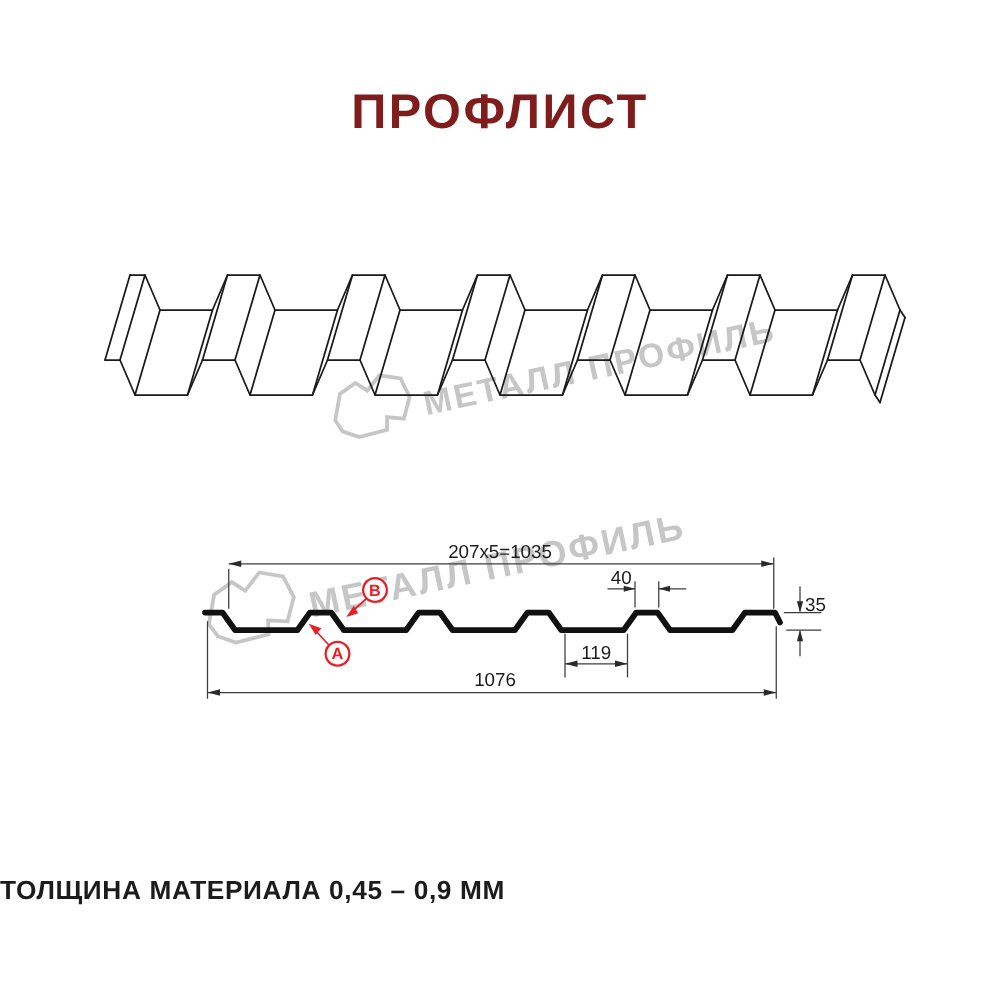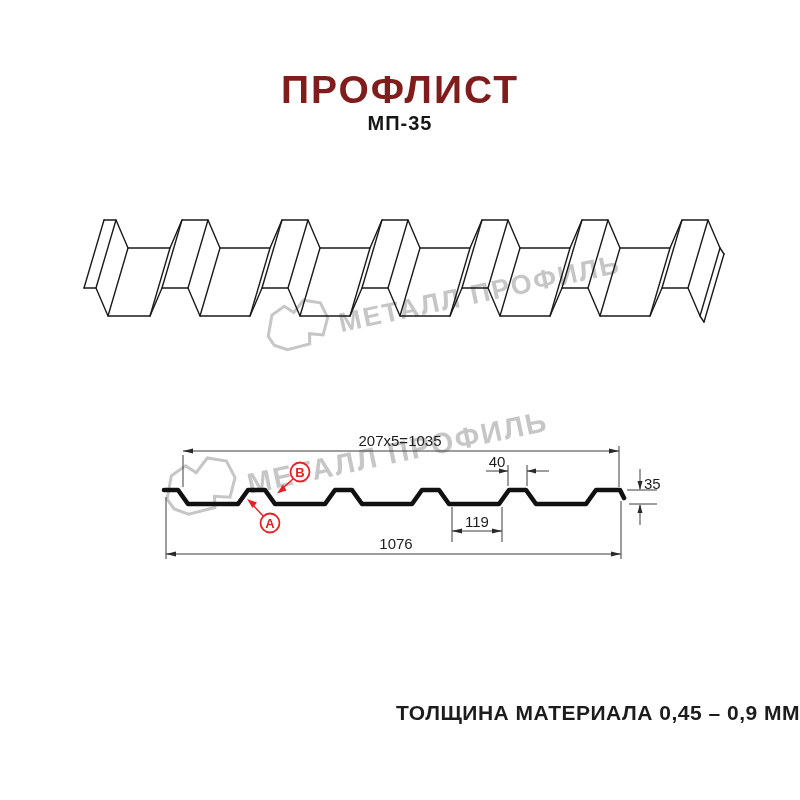--- a/index.html
+++ b/index.html
@@ -9,35 +9,34 @@
   }
   .title{
     position:absolute;left:0;top:68px;width:800px;text-align:center;
     font-size:39px;font-weight:800;letter-spacing:2px;color:#7f1d1d;
   }
   .subtitle{
     position:absolute;left:0;top:112px;width:800px;text-align:center;
     font-size:20px;font-weight:700;letter-spacing:1px;color:#161616;
   }
   .footer-note{
-    position:absolute;left:0;top:701px;width:800px;text-align:right;
+    position:absolute;left:0;top:701px;width:800px;text-align:left;
     font-size:21px;font-weight:600;letter-spacing:0.5px;color:#1c1c1c;
   }
   svg{position:absolute;left:0;top:0;}
   .wm-text{font-weight:700;letter-spacing:2px;}
   .dim-text{font-size:15px;fill:#1d1d1d;}
   .ref-letter{font-size:13px;font-weight:700;}
 </style>
 </head>
 <body>
 
 <div class="page">
 
   <div class="title">ПРОФЛИСТ</div>
-  <div class="subtitle">МП-35</div>
 
   <svg width="800" height="800" viewBox="0 0 800 800">
 
     <g transform="translate(262,307) rotate(-12)" stroke="none" fill="#c6c6c6">
       <path d="M0,30 L8,10 L22,4 L30,12 L42,2 L58,8 L62,24 L54,40 L41,36 L39,46 L16,47 L4,40 Z" fill="none" stroke="#c6c6c6" stroke-width="3"></path>
       <text class="wm-text" x="72" y="41" font-size="27">МЕТАЛЛ ПРОФИЛЬ</text>
     </g>
 
     <g transform="translate(160,466) rotate(-12)" stroke="none" fill="#c6c6c6">
       <path d="M0,34 L9,12 L25,5 L34,14 L48,2 L66,9 L71,27 L62,45 L47,41 L45,52 L18,53 L5,45 Z" fill="none" stroke="#c6c6c6" stroke-width="3"></path>

